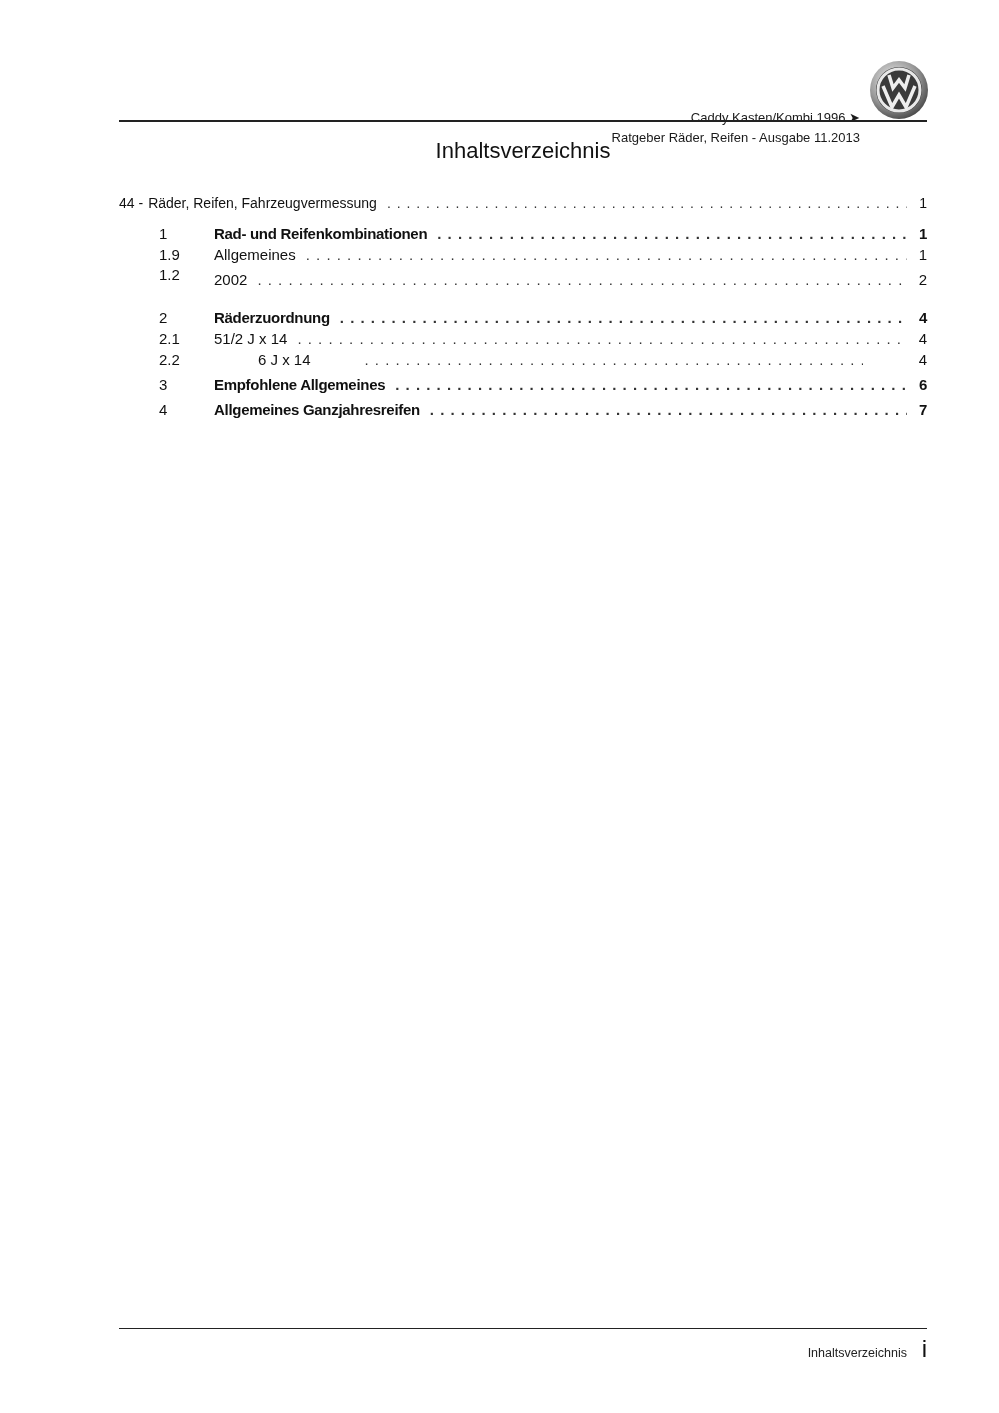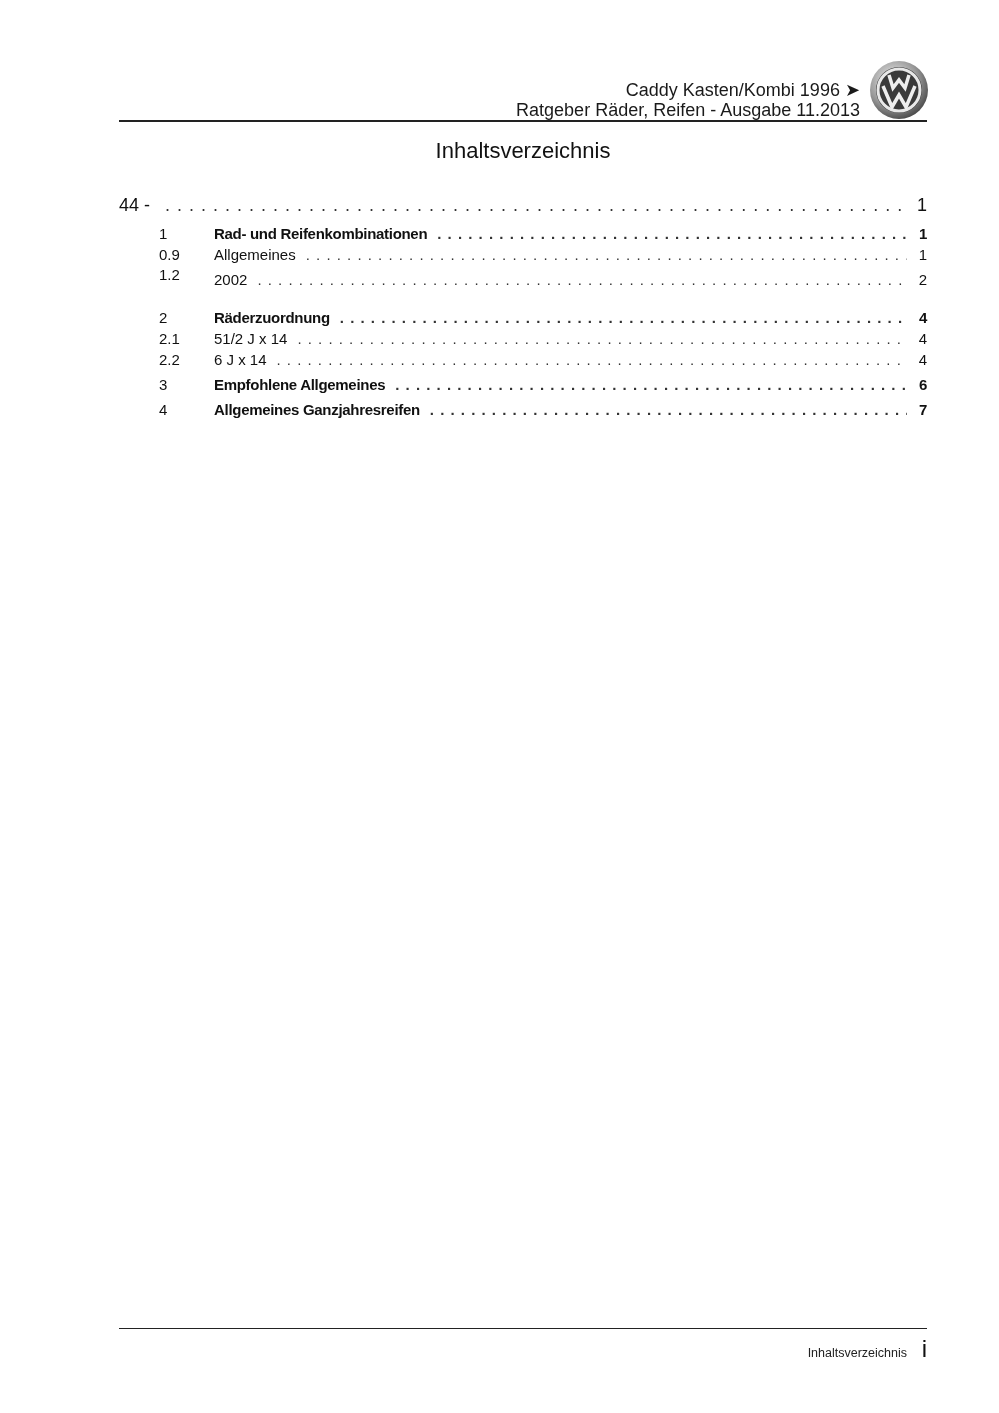--- a/index.html
+++ b/index.html
@@ -1,31 +1,31 @@
 <!DOCTYPE html>
 <html><head>
 <meta charset="utf-8">
 <style>
   html, body { margin: 0; padding: 0; background: #ffffff; }
   body { width: 999px; height: 1413px; position: relative; overflow: hidden;
          font-family: "Liberation Sans", sans-serif; color: #111; }
-  .header-text { position: absolute; right: 139px; text-align: right; font-size: 18px; line-height: 20px; color: #1a1a1a; }
+  .header-text { position: absolute; right: 139px; text-align: right; font-size: 13px; line-height: 20px; color: #1a1a1a; margin-top: 28px; }
   .h1 { top: 80px; }
   .h2 { top: 100px; }
   .logo { position: absolute; left: 869px; top: 60px; width: 60px; height: 60px; }
   .rule-top { position: absolute; left: 119px; top: 120px; width: 808px; height: 2px; background: #222; }
   .title { position: absolute; left: 0; width: 1046px; top: 138px; text-align: center; font-size: 22px; color: #111; }
   .toc { position: absolute; left: 119px; top: 195px; width: 808px; }
   .row { position: absolute; left: 0; width: 808px; display: flex; align-items: baseline; }
   .num { flex: 0 0 auto; }
   .label { flex: 0 0 auto; white-space: nowrap; }
   .dots { flex: 1 1 auto; overflow: hidden; white-space: nowrap; margin: 0 8px 0 10px; letter-spacing: 4.2px; color: #333; }
   .dots::before { content: ". . . . . . . . . . . . . . . . . . . . . . . . . . . . . . . . . . . . . . . . . . . . . . . . . . . . . . . . . . . . . . . . . . . . . . . . . . . . . . . . . . . . . . . . . . . . . . . . . . . . . . . . . . . . . . . . ."; letter-spacing: 0; word-spacing: 2px; }
   .page { flex: 0 0 auto; text-align: right; min-width: 12px; }
-  .lvl0 { font-size: 18px; }
+  .lvl0 { font-size: 14px; }
   .lvl0 .num { width: auto; margin-right: 5px; }
   .lvl1 { font-size: 15px; font-weight: bold; letter-spacing: -0.3px; }
   .lvl2 { font-size: 15px; }
   .lvl1 .num, .lvl2 .num { width: 95px; padding-left: 40px; box-sizing: border-box; }
   .lvl1 .num { font-weight: normal; }
   .rule-bottom { position: absolute; left: 119px; top: 1328px; width: 808px; height: 1px; background: #222; }
   .footer-label { position: absolute; right: 92px; top: 1346px; font-size: 12.5px; color: #222; }
   .footer-page { position: absolute; right: 72px; top: 1335px; font-size: 24px; color: #111; }
 </style>
 </head>
@@ -49,33 +49,34 @@
   <path d="M14 26 L23 47 L30 35 L37 47 L46 26" fill="none" stroke="#eeeeee" stroke-width="3.5" stroke-linejoin="miter"></path>
 </svg>
 
 <div class="rule-top"></div>
 
 <div class="title">Inhaltsverzeichnis</div>
 
 <div class="toc">
   <div class="row lvl0" style="top:0px;">
     <span class="num">44 -</span>
+    <span class="label">Räder, Reifen, Fahrzeugvermessung</span>
     <span class="dots"></span>
     <span class="page">1</span>
   </div>
 
   <div class="row lvl1" style="top:30px;">
     <span class="num">1</span>
     <span class="label">Rad- und Reifenkombinationen</span>
     <span class="dots"></span>
     <span class="page">1</span>
   </div>
 
   <div class="row lvl2" style="top:51px;">
-    <span class="num">0.9</span>
+    <span class="num">1.9</span>
     <span class="label">Allgemeines</span>
     <span class="dots"></span>
     <span class="page">1</span>
   </div>
 
   <div class="row lvl2" style="top:71px;align-items:center;">
     <span class="num">1.2</span>
   </div>
   <div class="row lvl2" style="top:76px;">
     <span class="num"></span>
@@ -91,21 +92,21 @@
     <span class="page">4</span>
   </div>
 
   <div class="row lvl2" style="top:135px;">
     <span class="num">2.1</span>
     <span class="label">51/2 J x 14</span>
     <span class="dots"></span>
     <span class="page">4</span>
   </div>
 
-  <div class="row lvl2" style="top:156px;">
+  <div class="row lvl2" style="top:156px;gap:44px;">
     <span class="num">2.2</span>
     <span class="label">6 J x 14</span>
     <span class="dots"></span>
     <span class="page">4</span>
   </div>
 
   <div class="row lvl1" style="top:181px;">
     <span class="num">3</span>
     <span class="label">Empfohlene Allgemeines</span>
     <span class="dots"></span>

